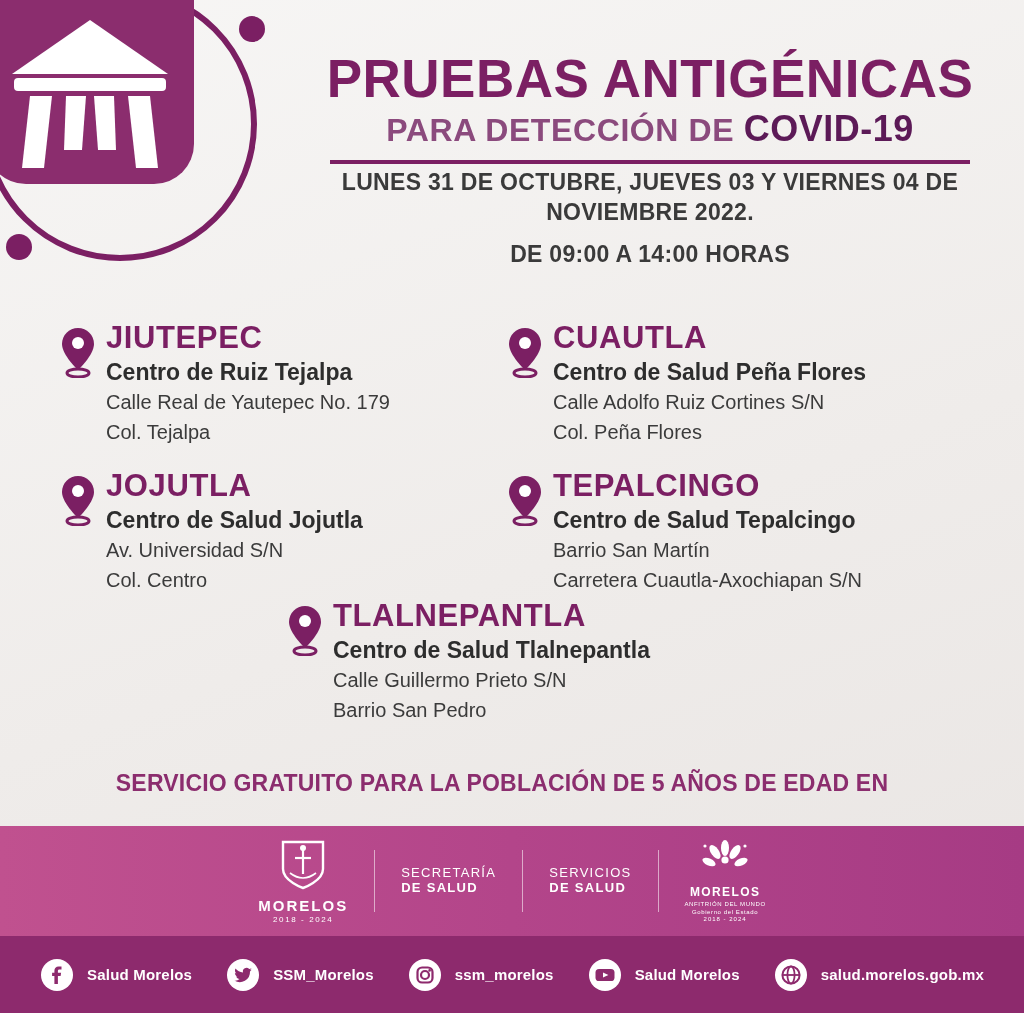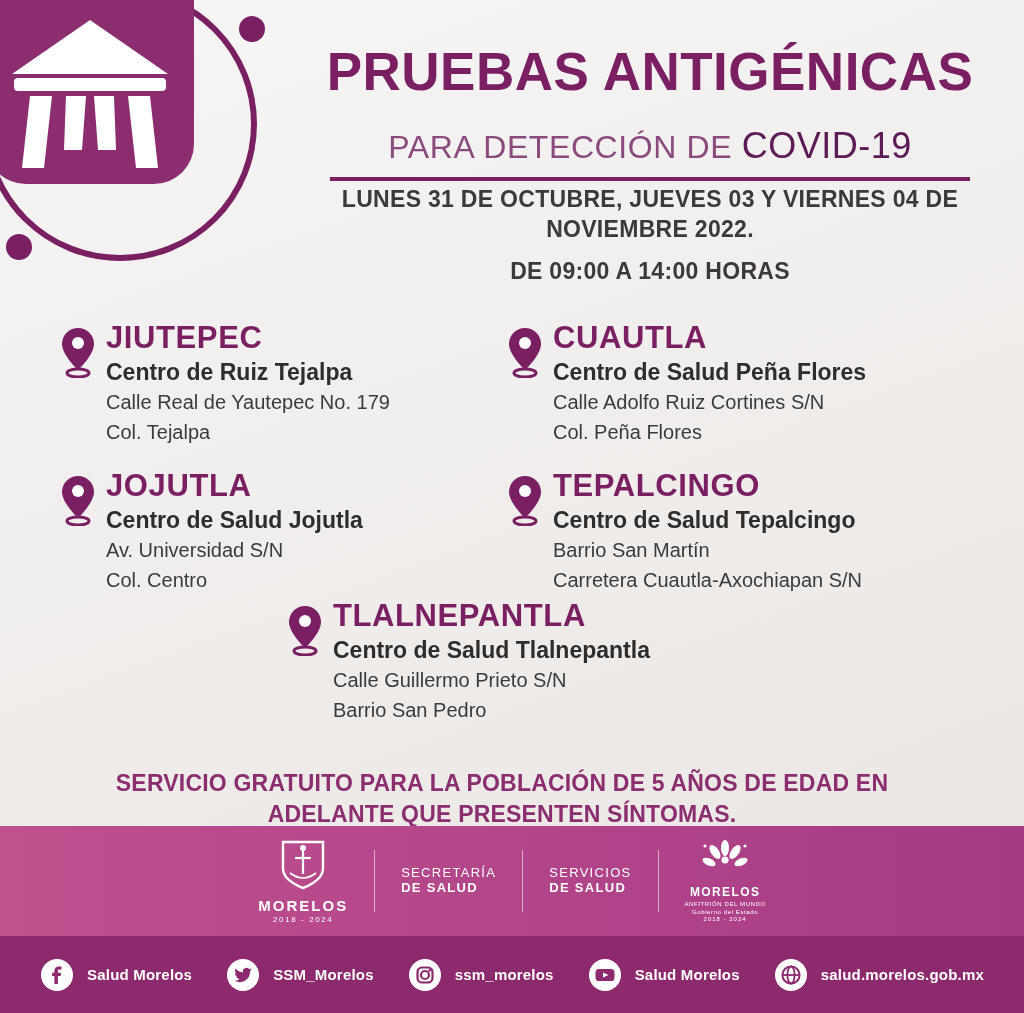--- a/index.html
+++ b/index.html
@@ -46,29 +46,29 @@
     letter-spacing: 1.5px;
     color: #7b1f63;
     line-height: 1.1;
   }
   .header .line2 {
     font-size: 53px;
     font-weight: bold;
     letter-spacing: 0.5px;
     color: #7b1f63;
     line-height: 1.08;
-    margin-top: 9px;
+    margin-top: 16px;
   }
   .header .line3 {
     font-size: 32px;
-    font-weight: normal;
+    font-weight: bold;
     letter-spacing: 0.6px;
     color: #8b4a7d;
     line-height: 1.2;
-    margin-top: 24px;
+    margin-top: 0;
   }
   .header .line3 .covid {
     color: #5c1a57;
     font-size: 36px;
     letter-spacing: 0.5px;
   }
   .rule {
     margin: 10px auto 0 auto;
     width: 640px;
     height: 4px;
@@ -345,21 +345,20 @@
         <div class="center">Centro de Salud Tlalnepantla</div>
         <div class="addr">Calle Guillermo Prieto S/N</div>
         <div class="addr">Barrio San Pedro</div>
       </div>
     </div>
 
   </div>
 
   <div class="note">
     <div>SERVICIO GRATUITO PARA LA POBLACIÓN DE 5 AÑOS DE EDAD EN</div>
-    <div>ADELANTE QUE PRESENTEN SÍNTOMAS.</div>
   </div>
 
   <div class="logo-band">
 
     <div class="logo-item">
       <div class="morelos-logo">
         <div class="shield">
           <svg width="48" height="52" viewBox="0 0 48 52" xmlns="http://www.w3.org/2000/svg">
             <path d="M4 3 H44 V30 C44 42 24 49 24 49 C24 49 4 42 4 30 Z" fill="none" stroke="#ffffff" stroke-width="2.4"></path>
             <path d="M24 11 L24 35" stroke="#ffffff" stroke-width="2.2"></path>

